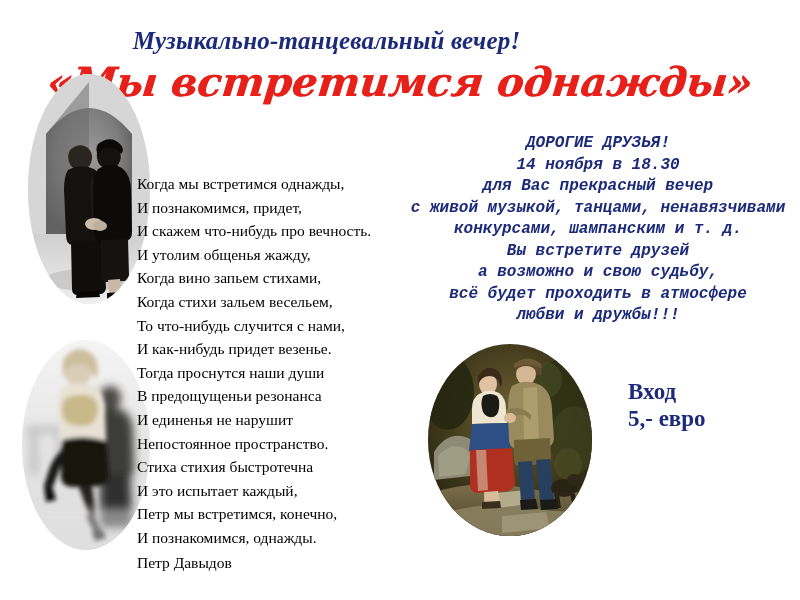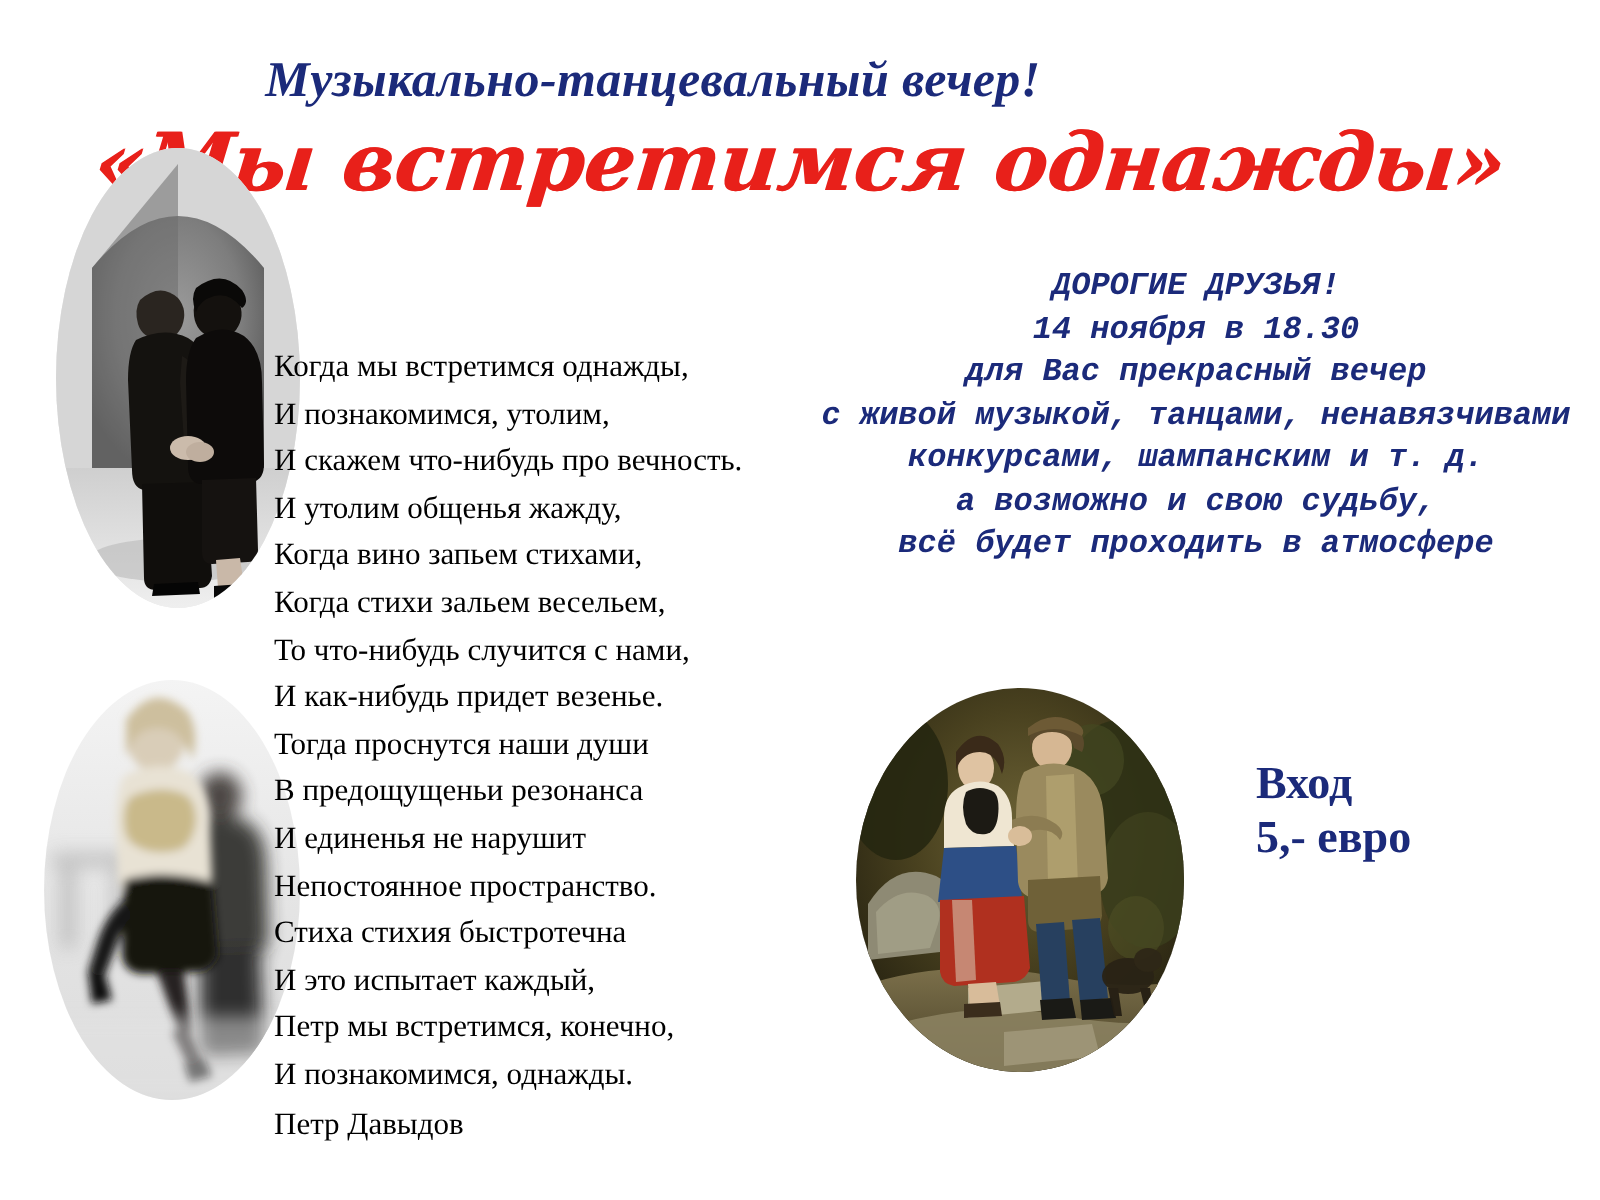--- a/index.html
+++ b/index.html
@@ -216,21 +216,21 @@
         <path d="M22 146 l9 3 l3 11 l-10 2 Z" fill="#111010"></path>
       </g>
       <g filter="url(#blurHeavy)" opacity="0.5">
         <rect x="0" y="168" width="128" height="42" fill="#e2e2e2"></rect>
       </g>
     </svg>
   </div>
 
   <div id="poem">
     <div class="poem-line">Когда мы встретимся однажды,</div>
-    <div class="poem-line">И познакомимся, утолим,</div>
+    <div class="poem-line">И познакомимся, придет,</div>
     <div class="poem-line">И скажем что-нибудь про вечность.</div>
     <div class="poem-line">И утолим общенья жажду,</div>
     <div class="poem-line">Когда вино запьем стихами,</div>
     <div class="poem-line">Когда стихи зальем весельем,</div>
     <div class="poem-line">То что-нибудь случится с нами,</div>
     <div class="poem-line">И как-нибудь придет везенье.</div>
     <div class="poem-line">Тогда проснутся наши души</div>
     <div class="poem-line">В предощущеньи резонанса</div>
     <div class="poem-line">И единенья не нарушит</div>
     <div class="poem-line">Непостоянное пространство.</div>
@@ -240,22 +240,24 @@
     <div class="poem-line">И познакомимся, однажды.</div>
     <div class="poem-line author">Петр Давыдов</div>
   </div>
 
   <div id="invitation">
     <div class="inv-line">ДОРОГИЕ ДРУЗЬЯ!</div>
     <div class="inv-line">14 ноября в 18.30</div>
     <div class="inv-line">для Вас прекрасный вечер</div>
     <div class="inv-line">с живой музыкой, танцами, ненавязчивами</div>
     <div class="inv-line">конкурсами, шампанским и т. д.</div>
+    <div class="inv-line">Вы встретите друзей</div>
     <div class="inv-line">а возможно и свою судьбу,</div>
     <div class="inv-line">всё будет проходить в атмосфере</div>
+    <div class="inv-line">любви и дружбы!!!</div>
   </div>
 
   <div class="photo" id="photo-painting">
     <svg viewBox="0 0 164 192" preserveAspectRatio="none" aria-hidden="true">
       <defs>
         <radialGradient id="pBg" cx="50%" cy="38%" r="72%">
           <stop offset="0%" stop-color="#6d6336"></stop>
           <stop offset="45%" stop-color="#49411f"></stop>
           <stop offset="100%" stop-color="#1d1a0d"></stop>
         </radialGradient>

